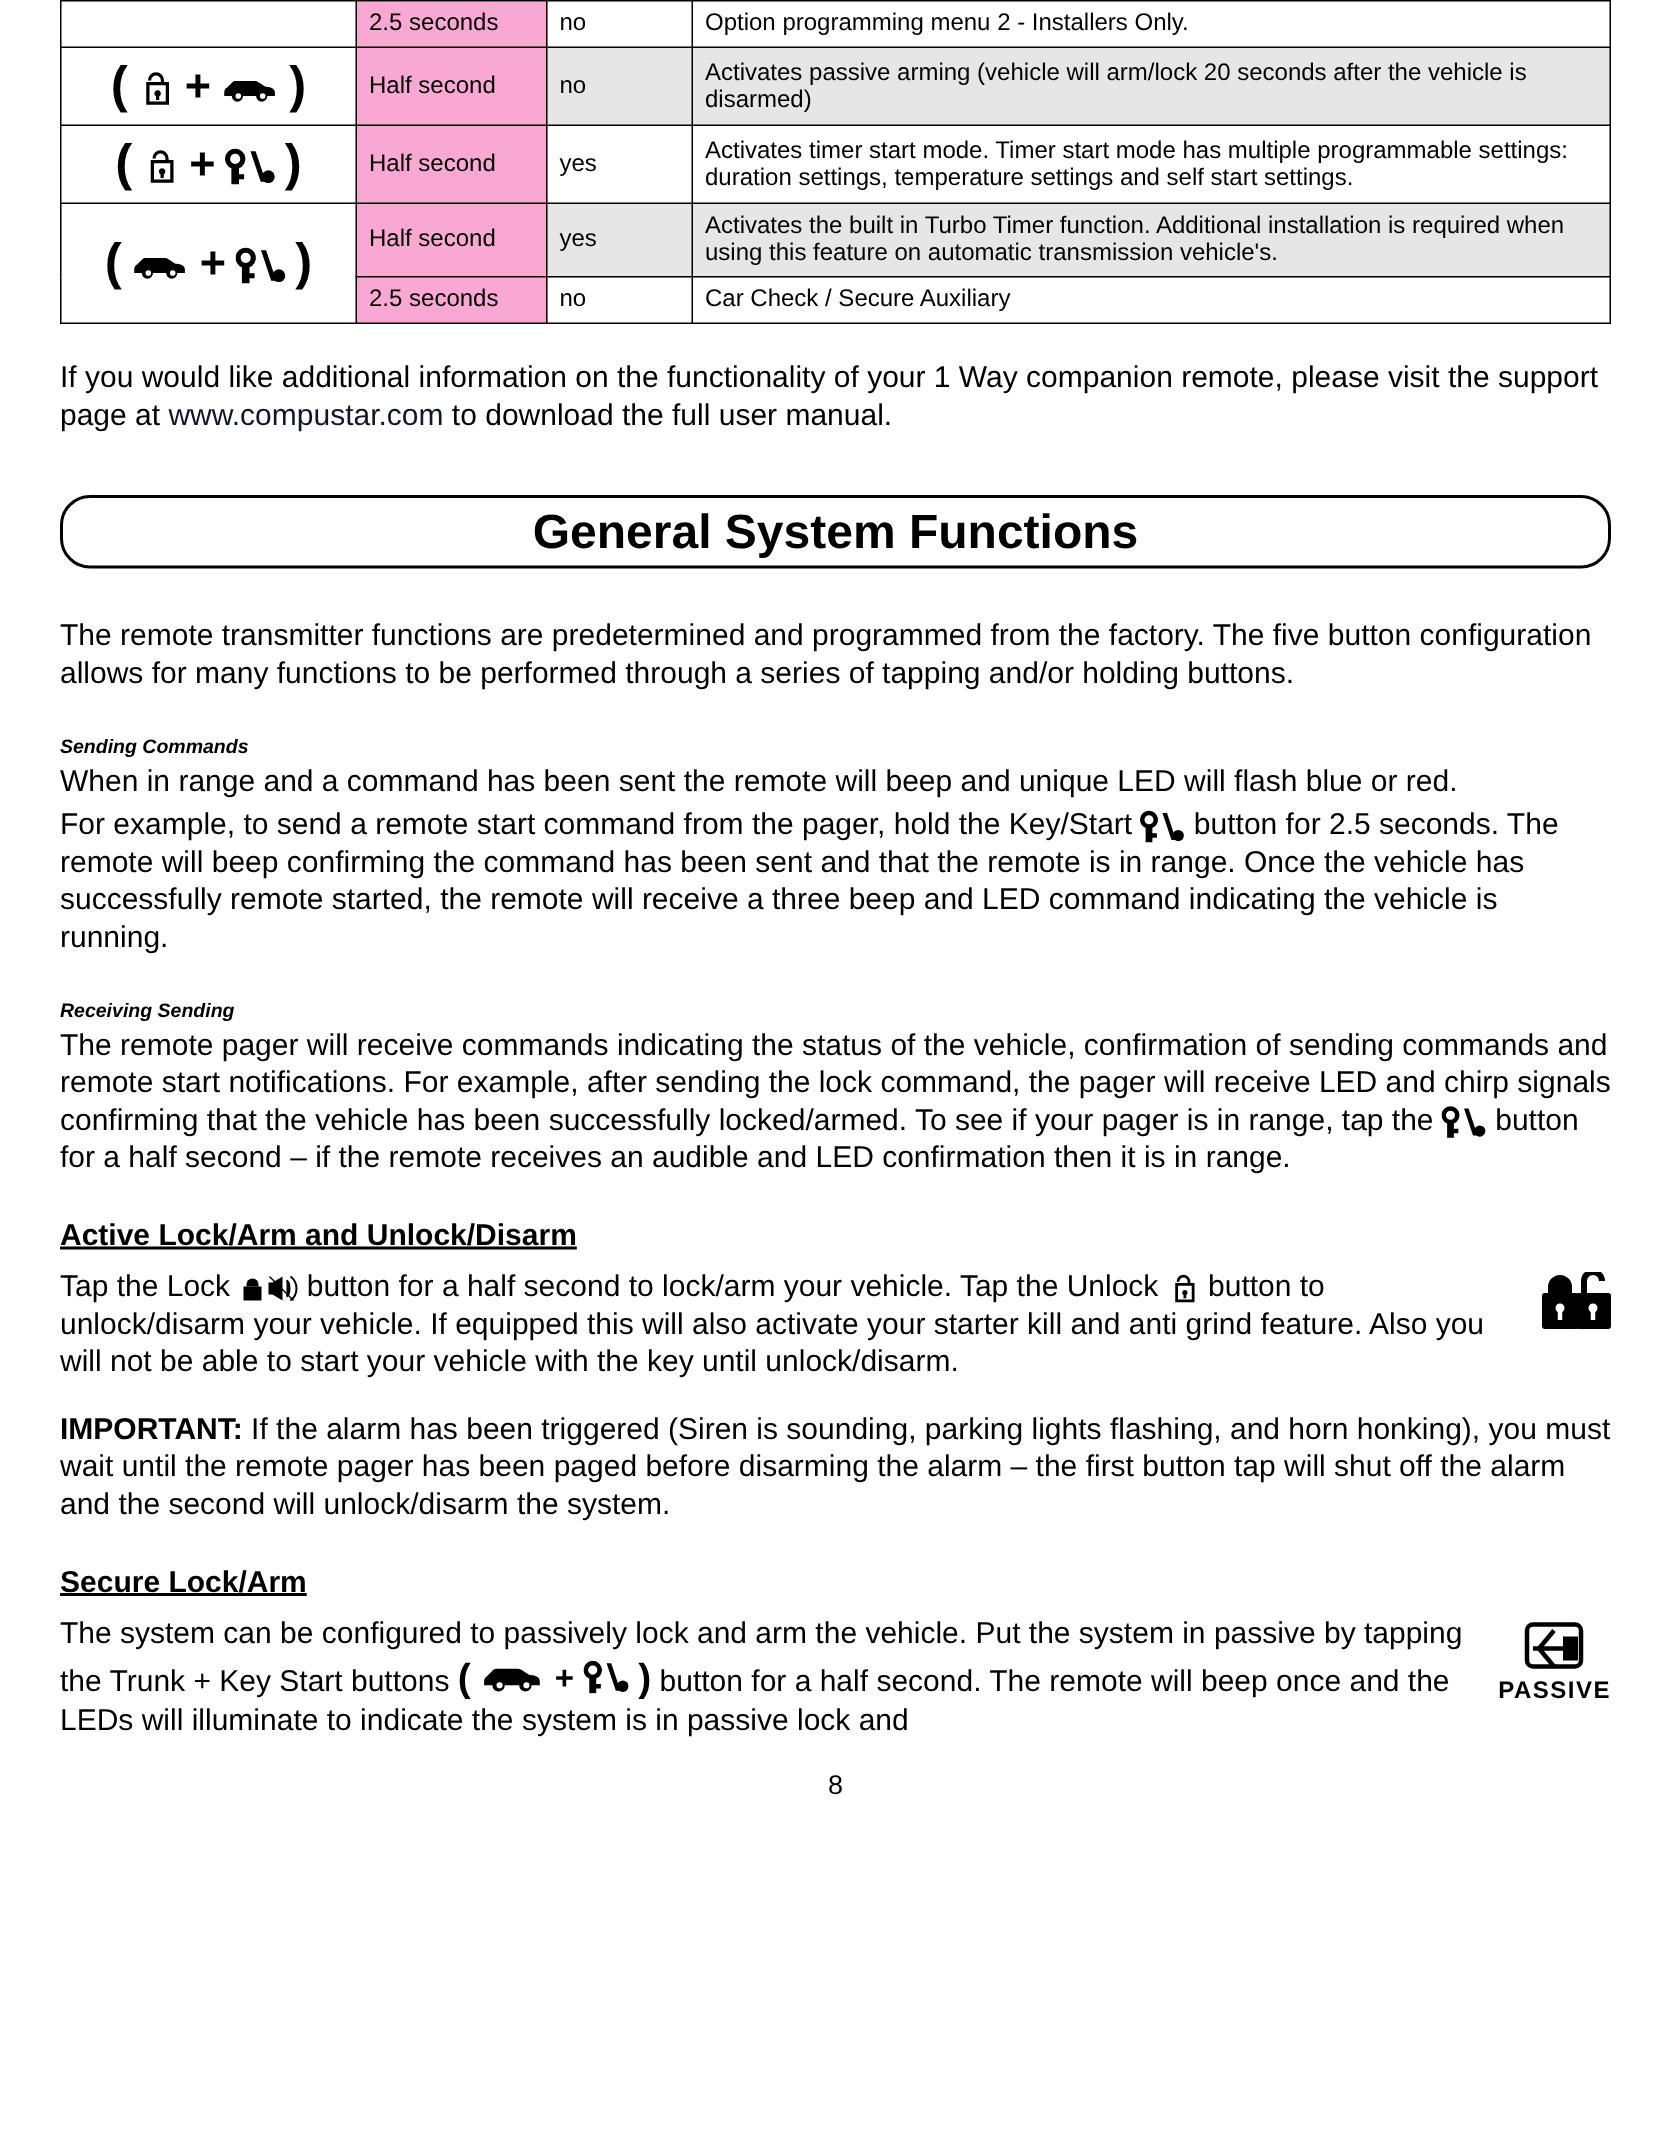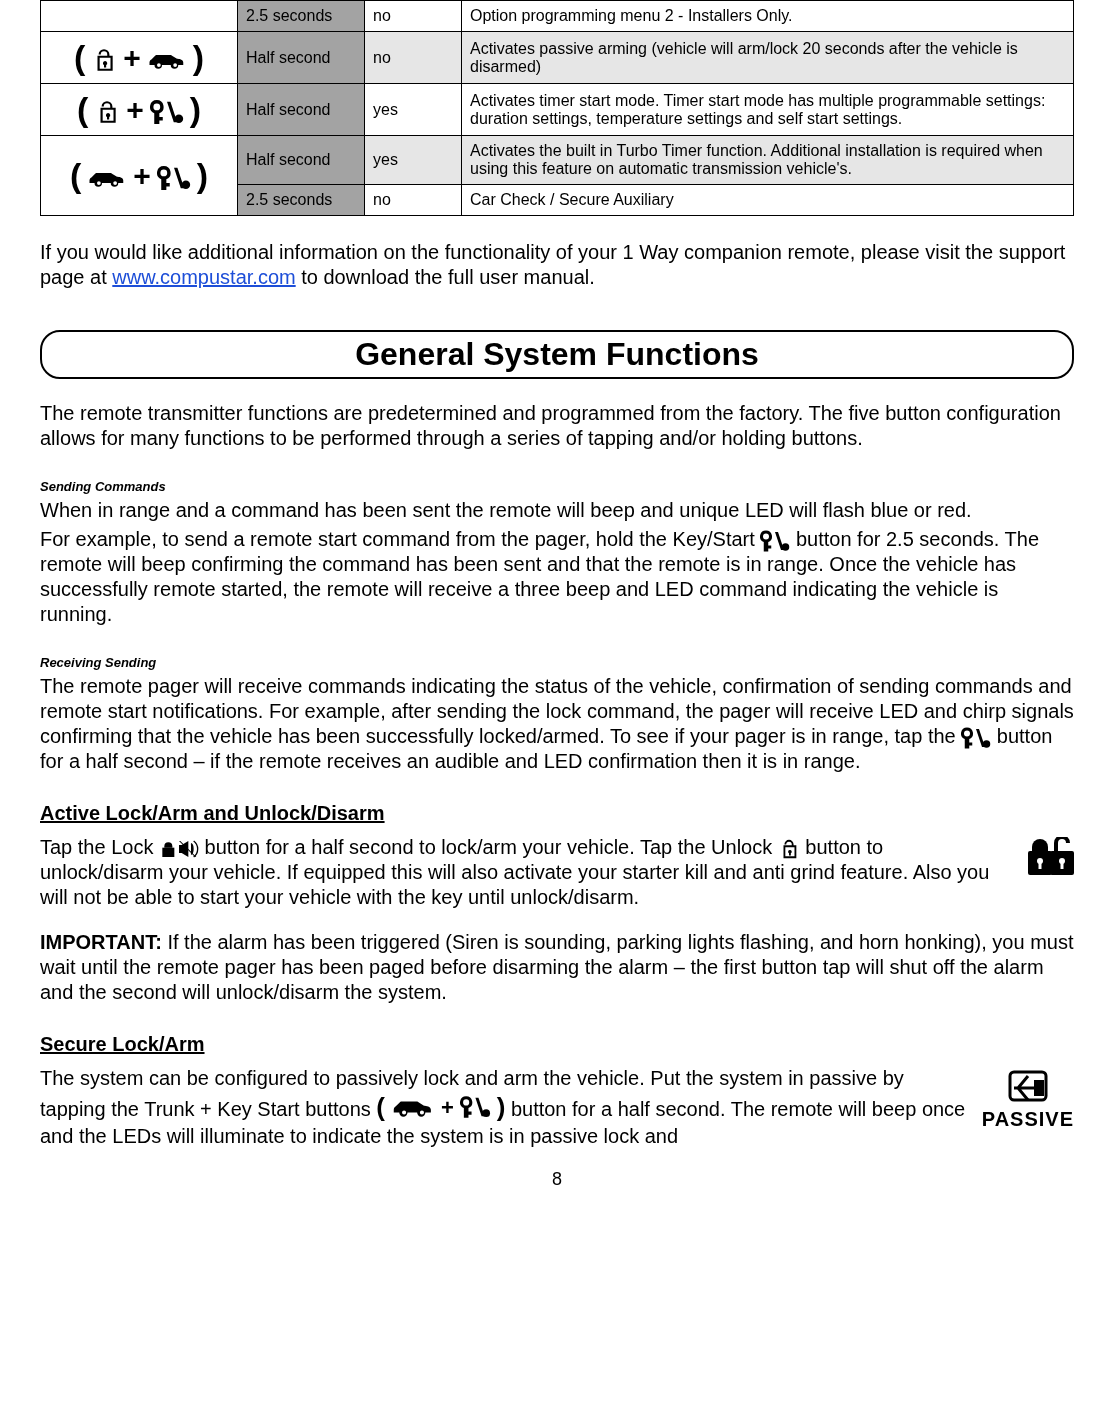--- a/index.html
+++ b/index.html
@@ -19,21 +19,21 @@
     width: 100%;
     border-collapse: collapse;
     font-size: 16px;
   }
   table.top-table td {
     border: 1px solid #000;
     padding: 6px 8px;
     vertical-align: middle;
   }
   .col-icons { width: 180px; text-align:center; font-size:28px; font-weight:bold; }
-  .col-press { width: 110px; background:#a3a3a3; }
+  .col-press { width: 110px; background:#f9a8d4; }
   .col-yn { width: 80px; }
   .shaded { background:#e6e6e6; }
   .combo {
     display:inline-flex;
     align-items:center;
     justify-content:center;
     gap:6px;
     font-weight:bold;
     font-size:30px;
   }
@@ -44,21 +44,21 @@
   .paren { font-size:34px; font-weight:bold; }
 
   
   svg { display:inline-block; vertical-align:middle; }
 
   p.body-text {
     font-size: 20px;
     line-height: 1.25;
     margin: 24px 0 0 0;
   }
-  a.link { color:#1d4ed8; text-decoration: underline; }
+  a.link { color:#0f172a; }
 
   .section-title-box {
     border:2px solid #000;
     border-radius:20px;
     text-align:center;
     font-size:32px;
     font-weight:bold;
     padding:4px 0;
     margin-top:40px;
   }
@@ -81,21 +81,21 @@
     margin:4px 0 0 0;
   }
   .para .inline-icon svg { height:22px; width:auto; }
   .float-right-icon {
     float:right;
     margin-left:12px;
     margin-top:2px;
     text-align:center;
   }
   .float-right-icon .caption {
-    font-size:20px;
+    font-size:16px;
     font-weight:bold;
     letter-spacing:1px;
   }
   .important-label { font-weight:bold; }
   .page-num {
     text-align:center;
     font-size:18px;
     margin-top:20px;
   }
   .clearfix::after { content:""; display:block; clear:both; }
@@ -190,21 +190,21 @@
     </tr>
   </tbody>
     </table>
 
   <p class="body-text">
     <span>If you would like additional information on the functionality of your 1 Way companion remote, please visit the support page at </span><a class="link">www.compustar.com</a><span> to download the full user manual.</span>
   </p>
 
   <div class="section-title-box">General System Functions</div>
 
-  <p class="para" style="margin-top:22px;">The remote transmitter functions are predetermined and programmed from the factory. The five button configuration allows for many functions to be performed through a series of tapping and/or holding buttons.</p>
+  <p class="para" style="margin-top:33px;">The remote transmitter functions are predetermined and programmed from the factory. The five button configuration allows for many functions to be performed through a series of tapping and/or holding buttons.</p>
 
   <h3 class="sub">Sending Commands</h3>
   <p class="para">When in range and a command has been sent the remote will beep and unique LED will flash blue or red.</p>
   <p class="para">
     <span>For example, to send a remote start command from the pager, hold the Key/Start </span><span class="inline-icon"><svg width="30" height="22" viewBox="0 0 40 28">
           <path fill="#000" d="M8 0a8 8 0 00-3 15.4V28h6v-4h4v-4h-4v-4.6A8 8 0 008 0zm0 4a4 4 0 110 8 4 4 0 010-8z"></path>
           <path fill="#000" d="M20 2h4l8 24h-4L20 2z"></path>
           <circle cx="34" cy="22" r="5" fill="#000"></circle>
         </svg></span><span> button for 2.5 seconds. The remote will beep confirming the command has been sent and that the remote is in range. Once the vehicle has successfully remote started, the remote will receive a three beep and LED command indicating the vehicle is running.</span>
   </p>

